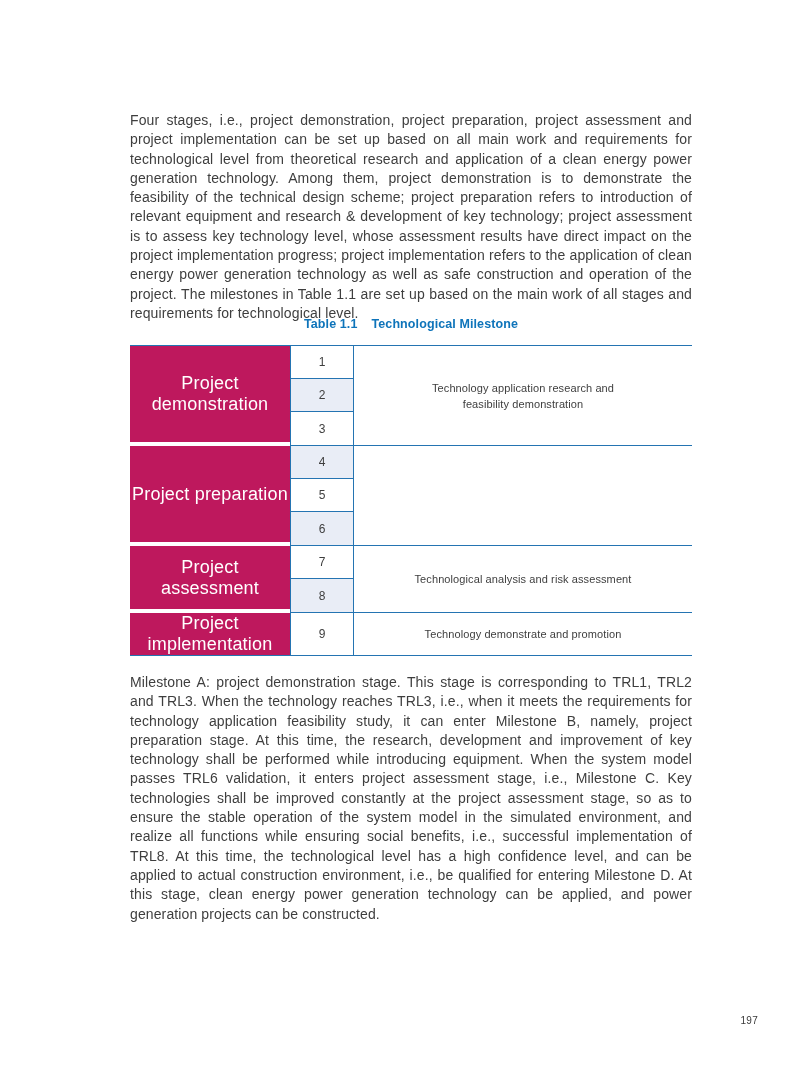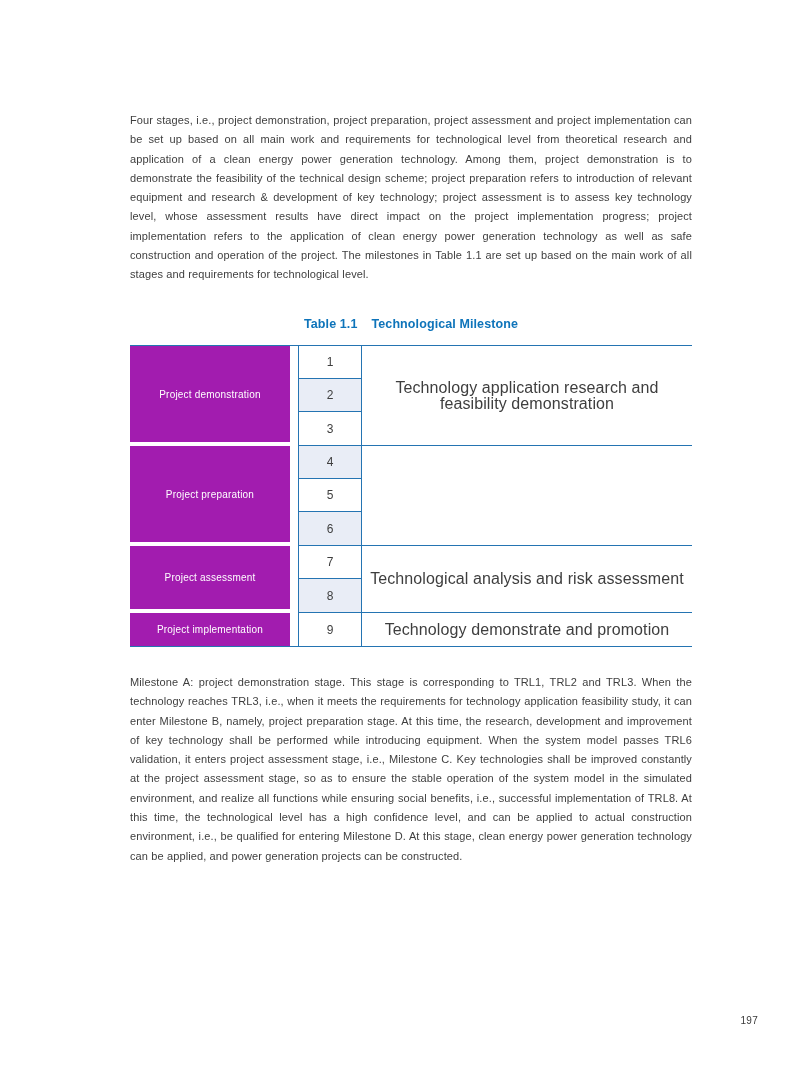--- a/index.html
+++ b/index.html
@@ -7,21 +7,21 @@
   .page {
     position:relative;
     width:793px; height:1077px;
     background:#ffffff;
     font-family:"Liberation Sans", sans-serif;
     color:#3e3e3e;
     overflow:hidden;
   }
   .content { position:absolute; left:130px; width:562px; }
   .bodytext {
-    font-size:11px;
+    font-size:14px;
     line-height:19.3px;
     text-align:justify;
     letter-spacing:0.12px;
     color:#3e3e3e;
   }
   .para-intro { top:111px; }
   .para-milestones { top:673px; }
   .caption {
     top:317px;
     text-align:center;
@@ -32,24 +32,23 @@
   }
   .caption .cap-label { margin-right:14px; }
   .mtable {
     top:345px;
     border-top:1.5px solid #2474b2;
     border-bottom:1.5px solid #2474b2;
   }
   .sec { display:flex; align-items:stretch; }
   .stage {
     width:160px;
-    margin-right:8px;
-    background:#a21caf;
+    background:#be185d;
     color:#ffffff;
-    font-size:10px;
+    font-size:18px;
     display:flex; align-items:center; justify-content:center;
     text-align:center;
     letter-spacing:0.2px;
   }
   .sec:not(:last-child) .stage { margin-bottom:4px; }
   .sec-right {
     flex:1;
     display:flex; align-items:stretch;
   }
   .sec:not(:last-child) .sec-right { border-bottom:1.5px solid #2474b2; }
@@ -66,21 +65,21 @@
     font-size:12px;
     color:#3e3e3e;
     background:#ffffff;
   }
   .num:not(:last-child) { border-bottom:1.5px solid #2474b2; }
   .num.alt { background:#e9edf6; }
   .desc {
     flex:1;
     display:flex; align-items:center; justify-content:center;
     text-align:center;
-    font-size:16px;
+    font-size:11px;
     line-height:16px;
     color:#3e3e3e;
     white-space:pre-line;
     padding:0 2px;
     letter-spacing:0.1px;
   }
   .pageno {
     position:absolute;
     top:1015px;
     right:35px;

